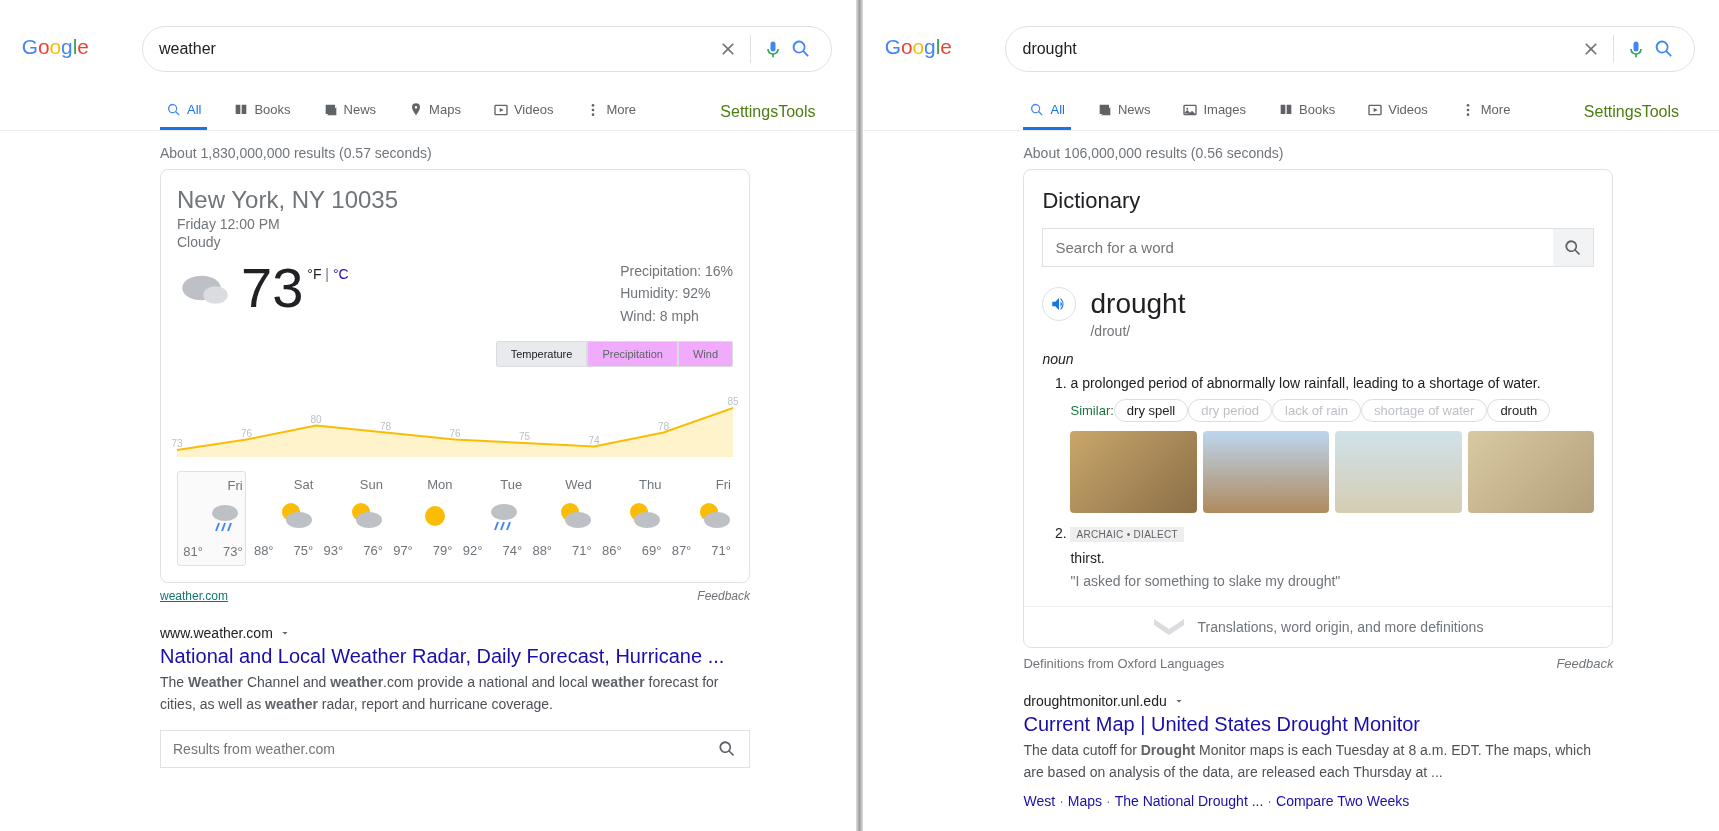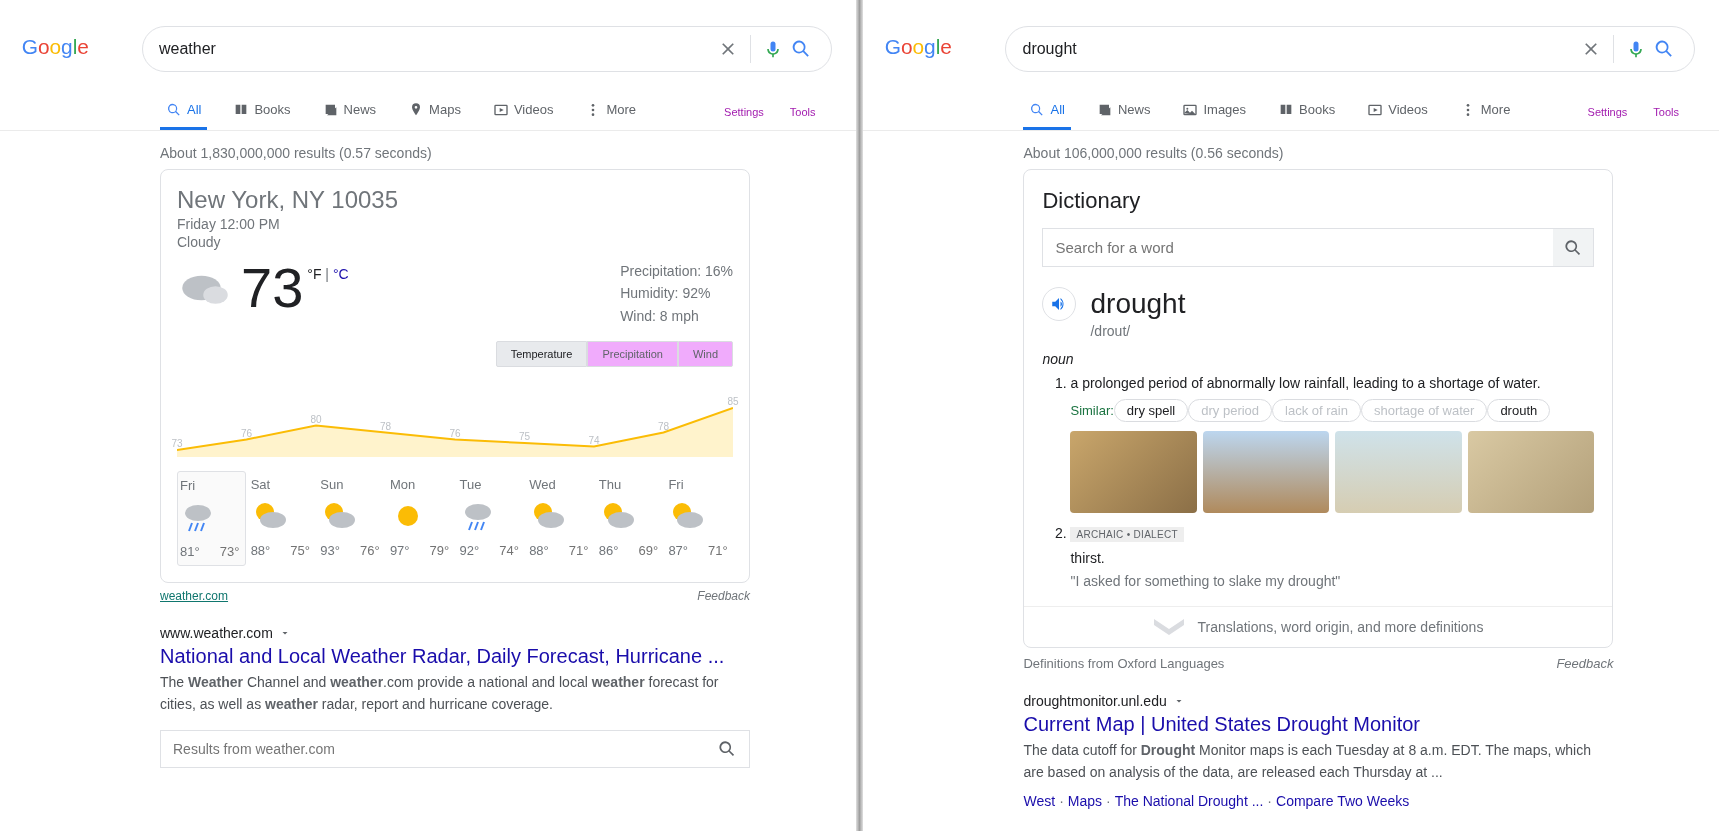--- a/index.html
+++ b/index.html
@@ -14,21 +14,21 @@
   .searchbar input{flex:1;border:0;outline:0;font-size:16px;color:#202124;background:transparent}
   .sb-btn{width:28px;height:28px;display:flex;align-items:center;justify-content:center;color:#70757a;cursor:pointer}
   .sb-sep{width:1px;height:28px;background:#dfe1e5;margin:0 8px}
   
   .navrow{display:flex;align-items:center;margin:22px 0 0 160px;padding-right:40px}
   .tabs{display:flex;gap:20px;flex:1}
   .tab{display:flex;align-items:flex-start;gap:5px;color:#5f6368;font-size:13px;padding:8px 6px 12px;cursor:pointer;position:relative}
   .tab.active{color:#1a73e8}
   .tab.active::after{content:'';position:absolute;left:0;right:0;bottom:0;height:3px;background:#1a73e8}
   .tab svg{width:16px;height:16px;fill:currentColor}
-  .tools{display:flex;gap:26px;font-size:11px;color:#a21caf}
+  .tools{display:flex;font-size:16px;color:#4d7c0f}
   .hr{height:1px;background:#ebebeb;margin:0}
   .stats{margin:14px 0 8px 160px;color:#70757a;font-size:14px}
   
   .wcard{margin:8px 0 0 160px;width:590px;border:1px solid #dfe1e5;border-radius:8px;padding:16px}
   .wloc{font-size:24px;color:#70757a;font-weight:400}
   .wtime{font-size:14px;color:#70757a;margin-top:2px}
   .wcur{display:flex;margin-top:10px}
   .wleft{display:flex;align-items:flex-start}
   .wleft svg{width:56px;height:56px;fill:#bdc1c6}
   .wtemp{font-size:56px;color:#202124;font-weight:400;margin-left:8px;line-height:1}
@@ -39,21 +39,21 @@
   .wtabs{display:flex;margin-top:14px;margin-left:auto;width:fit-content}
   .wt{border:1px solid #dadce0;background:#f0abfc;font-size:11px;color:#5f6368;padding:6px 14px;cursor:pointer}
   .wt:first-child{border-radius:2px 0 0 2px}
   .wt:last-child{border-radius:0 2px 2px 0}
   .wt.active{background:#e8eaed;color:#202124}
   .hourchart{height:70px;margin:20px 0 6px 0;position:relative}
   .hourchart svg{width:100%;height:100%}
   .hourlabs{display:flex;color:#bdc1c6;font-size:11px}
   .hourlabs span{flex:1;text-align:center}
   .daily{display:flex;gap:3px;margin-top:14px}
-  .day{flex:1;text-align:left;padding:6px 2px;border-radius:3px;cursor:pointer}
+  .day{flex:1;text-align:right;padding:6px 2px;border-radius:3px;cursor:pointer}
   .day.active{border:1px solid #dfe1e5;background:#fafafa}
   .dayn{font-size:13px;color:#70757a;margin-bottom:6px}
   .day svg{width:36px;height:36px}
   .dtemps{font-size:13px;margin-top:6px}
   .dtemps .hi{color:#70757a}
   .dtemps .lo{color:#737373;margin-left:20px}
   .wfoot{margin:6px 0 0 160px;width:590px;display:flex;font-size:12px;color:#70757a}
   .wfoot a{color:#0f766e;text-decoration:underline}
   .wfoot .fb{margin-left:auto;font-style:italic}
   

